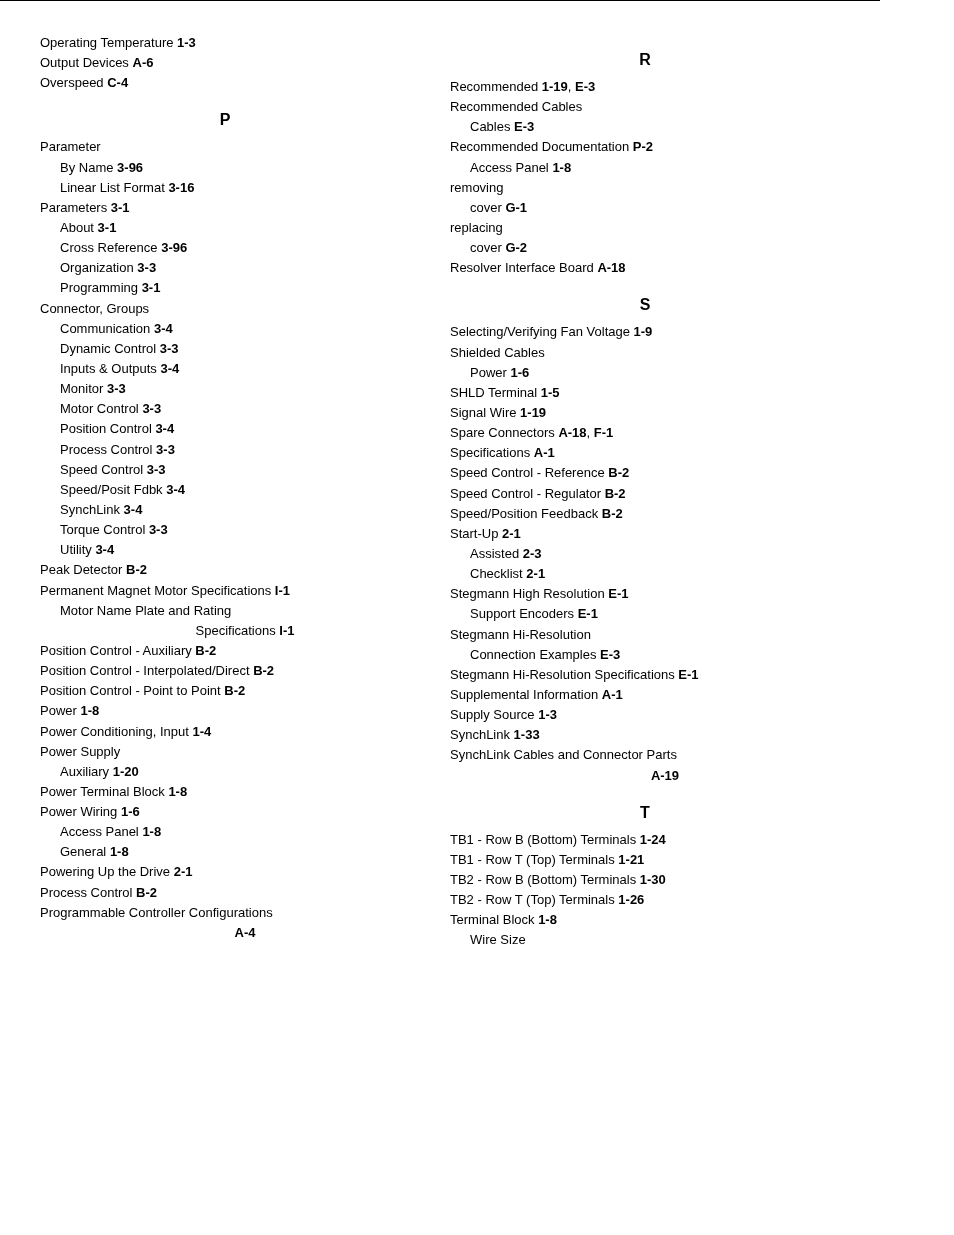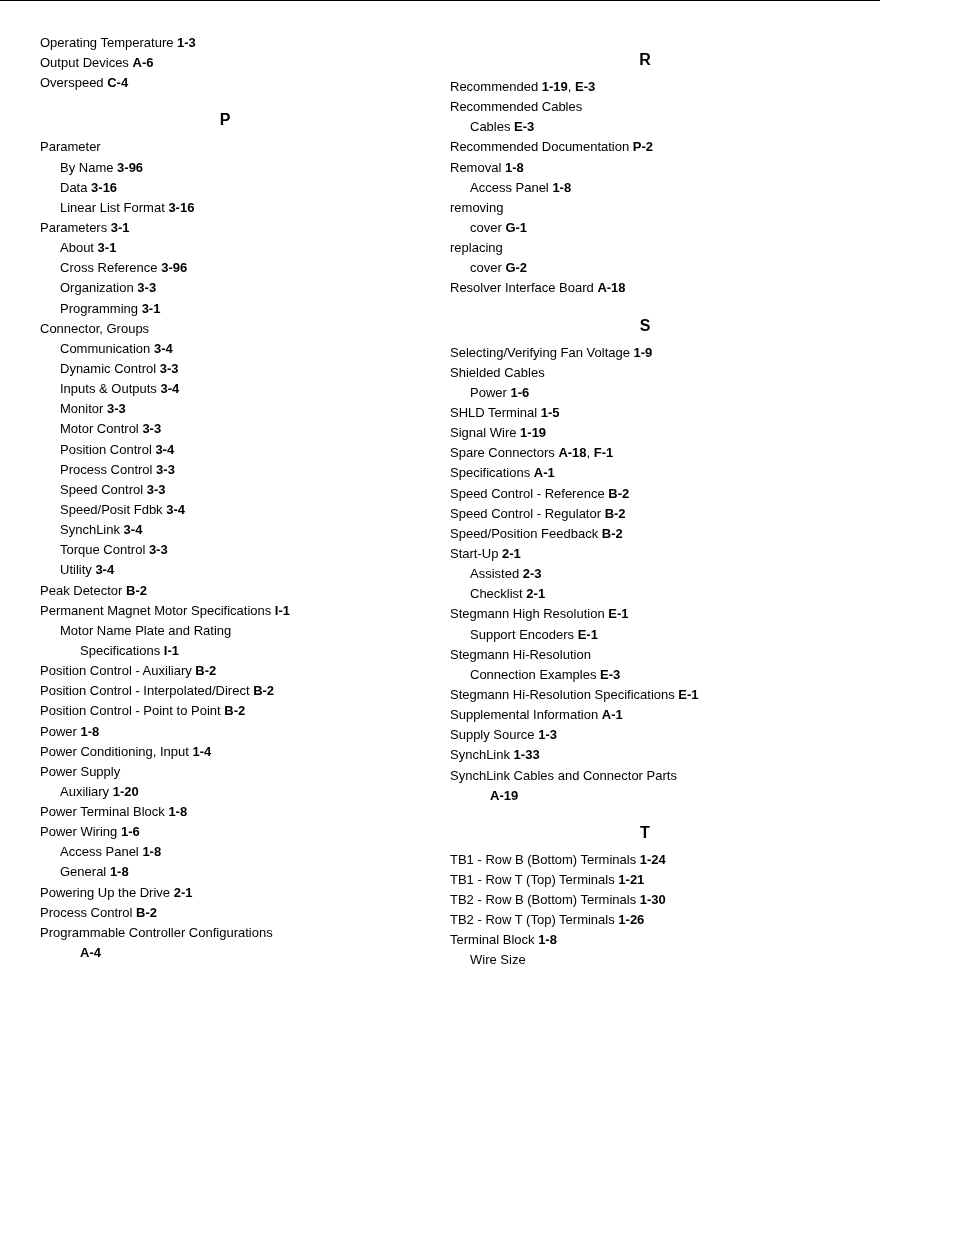--- a/index.html
+++ b/index.html
@@ -66,20 +66,21 @@
       line-height: 1.55;
       margin-bottom: 0px;
     }
 
     .index-entry.indented-1 {
       padding-left: 20px;
     }
 
     .index-entry.indented-2 {
       padding-left: 40px;
+      text-align: center;
     }
 
     .entry-text {
       font-size: 13px;
     }
 
     .entry-bold {
       font-weight: bold;
     }
   </style>
@@ -93,21 +94,20 @@
 
   <div class="content">
 
     <div class="left-column" id="left-col">
         <div class="index-entry"><span class="entry-text">Operating Temperature <span class="entry-bold">1-3</span></span></div>
         <div class="index-entry"><span class="entry-text">Output Devices <span class="entry-bold">A-6</span></span></div>
         <div class="index-entry"><span class="entry-text">Overspeed <span class="entry-bold">C-4</span></span></div>
         <div class="section-heading">P</div>
         <div class="index-entry"><span class="entry-text">Parameter</span></div>
         <div class="index-entry indented-1"><span class="entry-text">By Name <span class="entry-bold">3-96</span></span></div>
-        <div class="index-entry indented-1"><span class="entry-text">Data <span class="entry-bold">3-16</span></span></div>
         <div class="index-entry indented-1"><span class="entry-text">Linear List Format <span class="entry-bold">3-16</span></span></div>
         <div class="index-entry"><span class="entry-text">Parameters <span class="entry-bold">3-1</span></span></div>
         <div class="index-entry indented-1"><span class="entry-text">About <span class="entry-bold">3-1</span></span></div>
         <div class="index-entry indented-1"><span class="entry-text">Cross Reference <span class="entry-bold">3-96</span></span></div>
         <div class="index-entry indented-1"><span class="entry-text">Organization <span class="entry-bold">3-3</span></span></div>
         <div class="index-entry indented-1"><span class="entry-text">Programming <span class="entry-bold">3-1</span></span></div>
         <div class="index-entry"><span class="entry-text">Connector, Groups</span></div>
         <div class="index-entry indented-1"><span class="entry-text">Communication <span class="entry-bold">3-4</span></span></div>
         <div class="index-entry indented-1"><span class="entry-text">Dynamic Control <span class="entry-bold">3-3</span></span></div>
         <div class="index-entry indented-1"><span class="entry-text">Inputs &amp; Outputs <span class="entry-bold">3-4</span></span></div>
@@ -140,21 +140,20 @@
         <div class="index-entry"><span class="entry-text">Programmable Controller Configurations</span></div>
         <div class="index-entry indented-2"><span class="entry-text"><span class="entry-bold">A-4</span></span></div>
       </div>
 
     <div class="right-column" id="right-col">
         <div class="section-heading">R</div>
         <div class="index-entry"><span class="entry-text">Recommended <span class="entry-bold">1-19</span>, <span class="entry-bold">E-3</span></span></div>
         <div class="index-entry"><span class="entry-text">Recommended Cables</span></div>
         <div class="index-entry indented-1"><span class="entry-text">Cables <span class="entry-bold">E-3</span></span></div>
         <div class="index-entry"><span class="entry-text">Recommended Documentation <span class="entry-bold">P-2</span></span></div>
-        <div class="index-entry"><span class="entry-text">Removal <span class="entry-bold">1-8</span></span></div>
         <div class="index-entry indented-1"><span class="entry-text">Access Panel <span class="entry-bold">1-8</span></span></div>
         <div class="index-entry"><span class="entry-text">removing</span></div>
         <div class="index-entry indented-1"><span class="entry-text">cover <span class="entry-bold">G-1</span></span></div>
         <div class="index-entry"><span class="entry-text">replacing</span></div>
         <div class="index-entry indented-1"><span class="entry-text">cover <span class="entry-bold">G-2</span></span></div>
         <div class="index-entry"><span class="entry-text">Resolver Interface Board <span class="entry-bold">A-18</span></span></div>
         <div class="section-heading">S</div>
         <div class="index-entry"><span class="entry-text">Selecting/Verifying Fan Voltage <span class="entry-bold">1-9</span></span></div>
         <div class="index-entry"><span class="entry-text">Shielded Cables</span></div>
         <div class="index-entry indented-1"><span class="entry-text">Power <span class="entry-bold">1-6</span></span></div>

